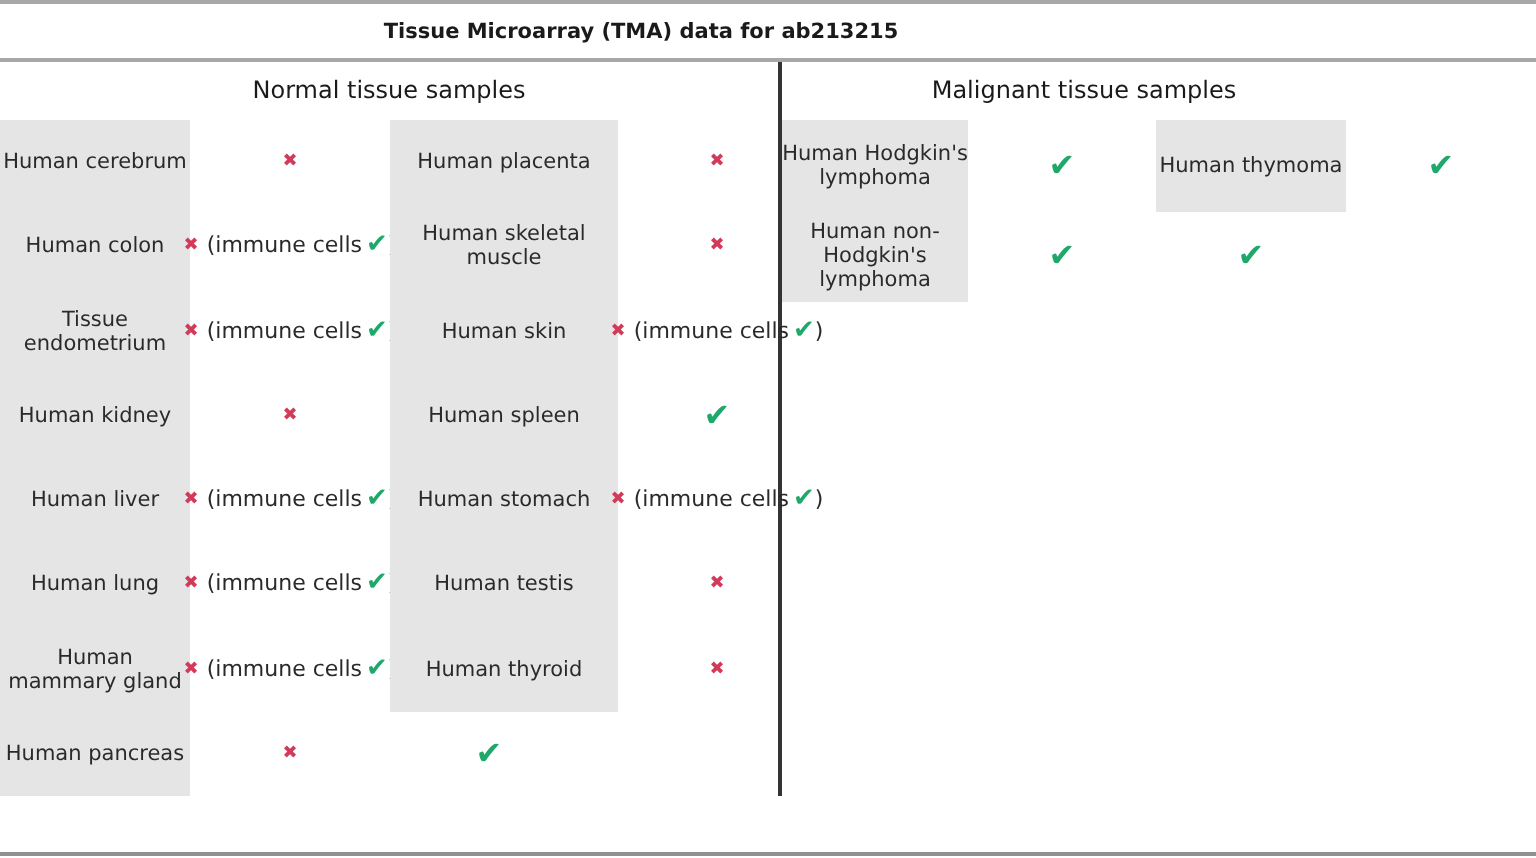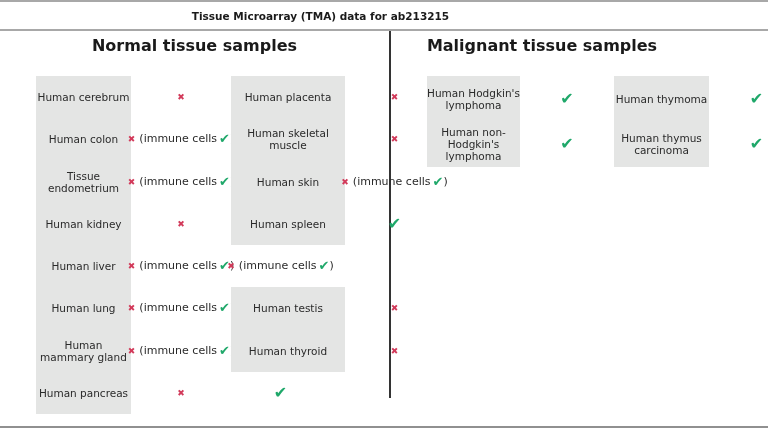--- a/index.html
+++ b/index.html
@@ -3,24 +3,24 @@
 <meta charset="utf-8">
 <style>
   * { box-sizing: border-box; margin: 0; padding: 0; }
   html, body { width: 768px; height: 429px; background: #ffffff; overflow: hidden; }
   body { font-family: "DejaVu Sans", sans-serif; color: #222222; position: relative; }
   .topline { position: absolute; left: 0; top: 0; width: 768px; height: 2px; background: #a8a8a8; }
   .title-row { position: absolute; left: 0; top: 2px; width: 641px; height: 27px; display: flex; align-items: center; justify-content: center; font-size: 10.5px; font-weight: bold; color: #1a1a1a; }
   .title-line { position: absolute; left: 0; top: 29px; width: 768px; height: 2px; background: #a8a8a8; }
   .divider { position: absolute; left: 389px; top: 31px; width: 2px; height: 367px; background: #333333; }
   .bottomline { position: absolute; left: 0; top: 426px; width: 768px; height: 2px; background: #909090; }
-  .section-head { position: absolute; top: 31px; height: 28px; display: flex; align-items: center; justify-content: center; font-size: 16px; font-weight: bold; color: #1a1a1a; }
+  .section-head { position: absolute; top: 31px; height: 28px; display: flex; align-items: center; justify-content: center; font-size: 12px; font-weight: normal; color: #1a1a1a; }
   .sh-normal { left: 0; width: 389px; }
   .sh-malig { left: 391px; width: 302px; }
-  .grid { position: absolute; top: 76px; padding-left: 36px; }
+  .grid { position: absolute; top: 60px; }
   .row { display: flex; height: 42.25px; }
   .cell { display: flex; align-items: center; justify-content: center; text-align: center; font-size: 10.5px; line-height: 12px; color: #2a2a2a; }
   .name { background: #e4e5e4; }
   .n-col1 { width: 95px; }
   .n-col2 { width: 100px; }
   .n-col3 { width: 114px; }
   .n-col4 { width: 99px; }
   .m-col1 { width: 93px; }
   .m-col2 { width: 94px; }
   .m-col3 { width: 95px; }
@@ -97,20 +97,21 @@
       </div>
     </div>
     <div class="row">
       <div class="cell name n-col1">Human liver</div>
       <div class="cell n-col2">
         <span class="cross">✖</span>
         <span class="note">(immune cells</span>
         <span class="check small">✔</span>
         <span class="note">)</span>
       </div>
+      <div class="cell name n-col3">Human stomach</div>
       <div class="cell n-col4">
         <span class="cross">✖</span>
         <span class="note">(immune cells</span>
         <span class="check small">✔</span>
         <span class="note">)</span>
       </div>
     </div>
     <div class="row">
       <div class="cell name n-col1">Human lung</div>
       <div class="cell n-col2">
@@ -156,20 +157,19 @@
       <div class="cell name m-col3">Human thymoma</div>
       <div class="cell m-col4">
         <span class="check">✔</span>
       </div>
     </div>
     <div class="row">
       <div class="cell name m-col1">Human non-Hodgkin's lymphoma</div>
       <div class="cell m-col2">
         <span class="check">✔</span>
       </div>
-      <div class="cell name m-col3">Human thymus carcinoma</div>
       <div class="cell m-col4">
         <span class="check">✔</span>
       </div>
     </div>
   </div>
 
 <div class="bottomline"></div>
 
 </body></html>

